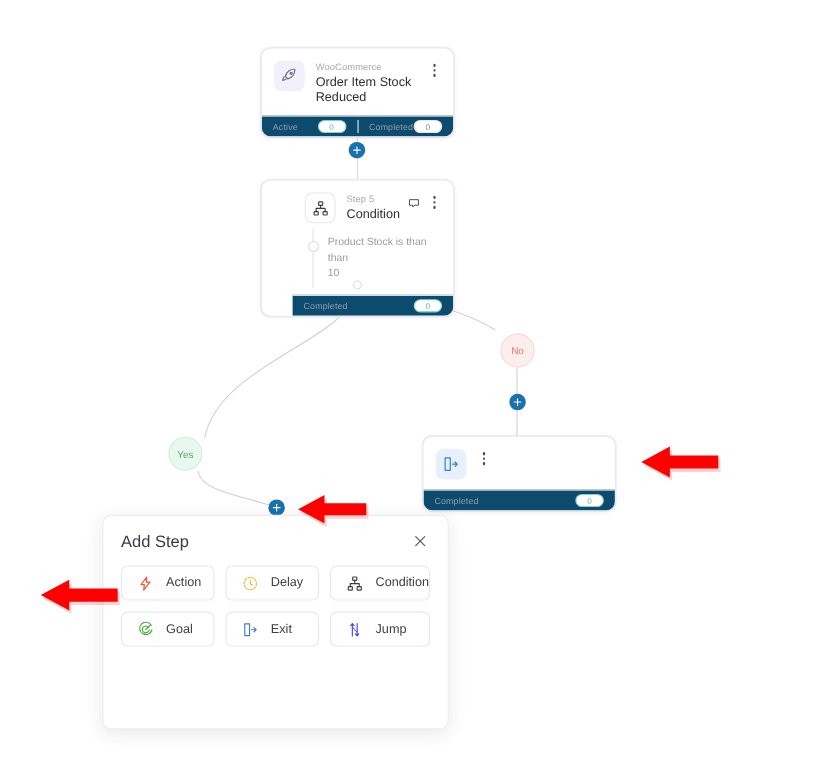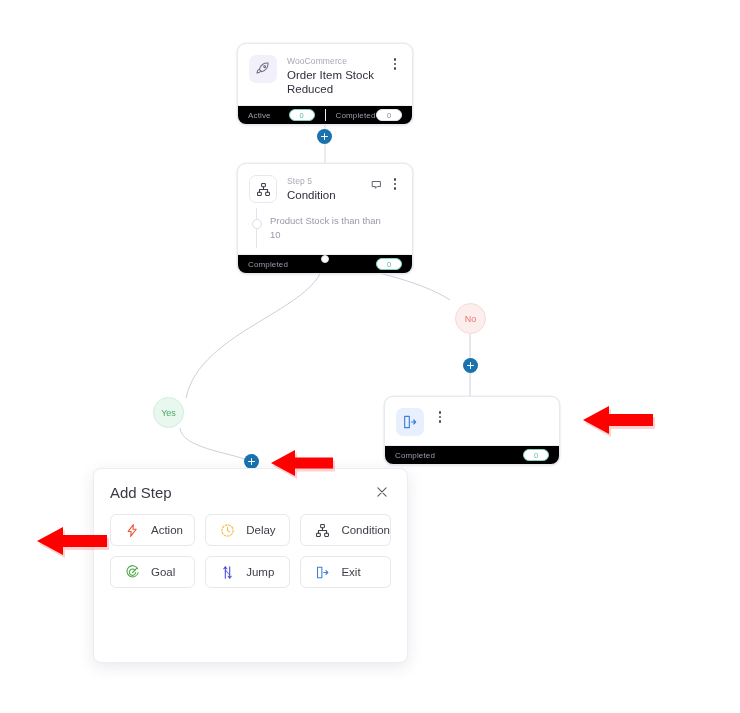--- a/index.html
+++ b/index.html
@@ -52,21 +52,21 @@
   }
   .cond-dot {
     position: absolute; left: 2.5px; top: 5px;
     width: 10px; height: 10px; border-radius: 50%;
     background: #fff; border: 1px solid #dcdce6;
   }
   .cond-txt { font-size: 9.5px; color: #9a9aab; line-height: 14px; padding-left: 4px; }
 
   .card-foot {
     display: flex; align-items: center;
-    background: #000000;
+    background: #0c4a6e;
     border-top: 1px solid #eeeef5;
     padding: 0 10px; height: 19px;
   }
   .foot-label { font-size: 8px; color: #9b9bac; letter-spacing: .15px; }
   .pill {
     margin-left: auto;
     min-width: 26px; height: 12px; padding: 0 6px;
     border-radius: 7px;
     display: flex; align-items: center; justify-content: center;
     font-size: 7.5px; color: #7a8a95; background: #fff;
@@ -176,21 +176,21 @@
       </div>
       <div class="foot-split">
         <span class="foot-label">Completed</span>
         <span class="pill">0</span>
       </div>
     </div>
   </div>
 
   <div class="plus" style="left:317px; top:129px;"></div>
 
-  <div class="card" style="left:237px; top:163px; width:176px;">
+  <div class="card" style="left:237px; top:163px; width:176px;padding-left:28px;">
     <div class="card-head">
       <div class="tile plain">
         <svg width="15" height="15" viewBox="0 0 24 24" fill="none" stroke="#3d3d49" stroke-width="1.7" stroke-linecap="round" stroke-linejoin="round">
           <rect x="9" y="2.5" width="6" height="5" rx="1"></rect>
           <rect x="2.5" y="16.5" width="6" height="5" rx="1"></rect>
           <rect x="15.5" y="16.5" width="6" height="5" rx="1"></rect>
           <path d="M12 7.5v4.5M5.5 16.5V12h13v4.5M12 12v0"></path>
         </svg>
       </div>
       <div class="head-txt">
@@ -310,37 +310,37 @@
             <path d="M20 5.5A9 9 0 1 0 21 12"></path>
             <path d="M16 8.5A5 5 0 1 0 17 12"></path>
             <path d="M12 12l7-7"></path>
           </svg>
         </span>
         <span class="opt-lb">Goal</span>
       </div>
 
       <div class="opt">
         <span class="opt-ic">
+          <svg width="15" height="15" viewBox="0 0 24 24" fill="none" stroke="#3d7ddb" stroke-width="1.7" stroke-linecap="round" stroke-linejoin="round">
+            <path d="M4 3.5h7v17H4z"></path>
+            <path d="M14 12h6M17.5 9l3 3-3 3"></path>
+          </svg>
+        </span>
+        <span class="opt-lb">Exit</span>
+      </div>
+
+      <div class="opt">
+        <span class="opt-ic">
           <svg width="15" height="15" viewBox="0 0 24 24" fill="none" stroke="#4a4ae0" stroke-width="1.7" stroke-linecap="round" stroke-linejoin="round">
             <path d="M8.5 3v18M8.5 3L6 6M8.5 3L11 6"></path>
             <path d="M15.5 21V3M15.5 21L13 18M15.5 21L18 18"></path>
             <path d="M8.5 9c3 0 4 6 7 6" opacity=".75"></path>
           </svg>
         </span>
         <span class="opt-lb">Jump</span>
-      </div>
-
-      <div class="opt">
-        <span class="opt-ic">
-          <svg width="15" height="15" viewBox="0 0 24 24" fill="none" stroke="#3d7ddb" stroke-width="1.7" stroke-linecap="round" stroke-linejoin="round">
-            <path d="M4 3.5h7v17H4z"></path>
-            <path d="M14 12h6M17.5 9l3 3-3 3"></path>
-          </svg>
-        </span>
-        <span class="opt-lb">Exit</span>
       </div>
 
     </div>
   </div>
 
   <svg class="arrow" style="left:582px; top:403px;" width="74" height="34" viewBox="0 0 74 34">
     <g transform="translate(1,1)">
       <path d="M0,16 L26,2 L26,10 L70,10 L70,22 L26,22 L26,30 Z" fill="#fe0000" stroke="none" opacity="0.18" transform="translate(2,3)"></path>
       <path d="M0,16 L26,2 L26,10 L70,10 L70,22 L26,22 L26,30 Z" fill="#fe0000"></path>
     </g>

